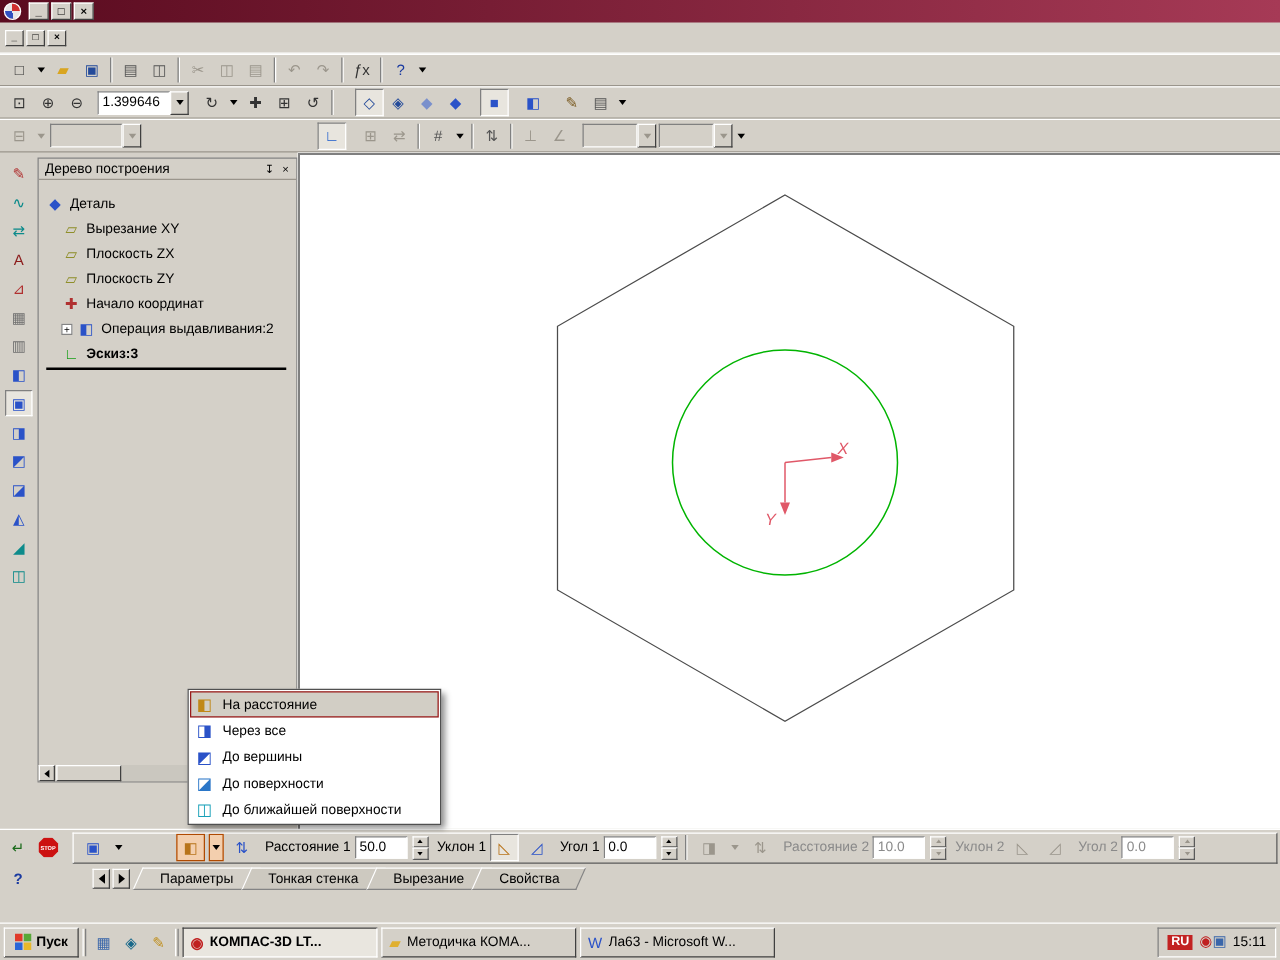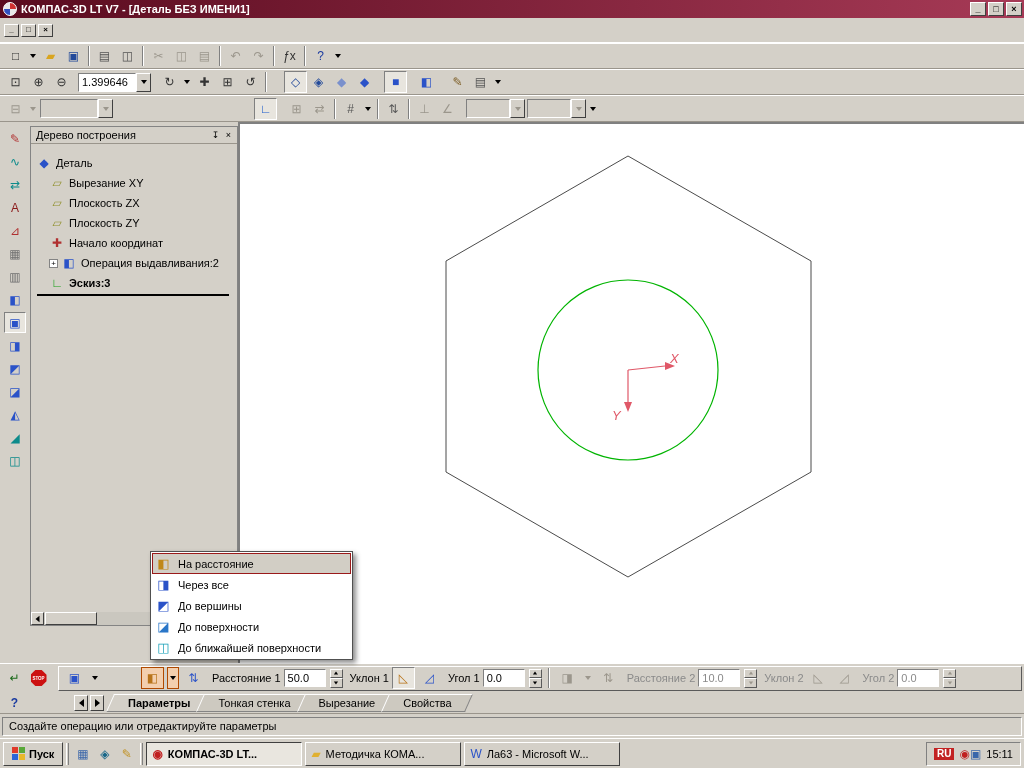--- a/index.html
+++ b/index.html
@@ -95,21 +95,21 @@
   .dis2 .glyph{color:#9b968c !important}
   .dis2 .tri-up{border-bottom-color:#9b968c}
   .dis2 .tri-dn{border-top-color:#9b968c}
 
   
   .tabsrow{position:absolute;left:0;top:692px;width:1024px;height:21px;display:flex;align-items:center;padding-left:3px}
   .navbtn{width:14px;height:16px;background:#d4d0c8;border:1px solid;border-color:#fff #404040 #404040 #fff;display:flex;align-items:center;justify-content:center;margin-right:2px}
   .btabs{display:flex;margin-left:4px}
   .btab{position:relative;z-index:0;padding:3px 18px;margin-right:-8px}
   .btab::before{content:"";position:absolute;inset:0;z-index:-1;background:#cdc9c0;border:1px solid #848484;border-top-color:#fff;border-left-color:#fff;transform:skewX(-24deg)}
-  .btab.bactive{font-weight:bold}
+  .btab.bactive{font-weight:normal}
   .btab.bactive::before{background:#d4d0c8}
 
   
   .statusbar{position:absolute;left:0;top:713px;width:1024px;height:25px;border-top:1px solid #9a958c;padding:3px 2px}
   .statusfield{height:19px;border:1px solid;border-color:#808080 #fff #fff #808080;padding:2px 6px;background:#d4d0c8;overflow:hidden;white-space:nowrap}
 
   
   .taskbar{position:absolute;left:0;top:738px;width:1024px;height:30px;border-top:1px solid #fff;display:flex;align-items:center;padding:0 3px;gap:3px;background:#d4d0c8}
   .startbtn{height:24px;padding:0 8px;display:flex;align-items:center;gap:4px;font-weight:bold;background:#d4d0c8;border:1px solid;border-color:#fff #404040 #404040 #fff;flex:none}
   .winflag{display:grid;grid-template-columns:6px 6px;grid-template-rows:6px 6px;gap:1px}
@@ -132,21 +132,20 @@
   .trayic{font-size:12px;line-height:1}
   .clock{font-size:11px}
 </style>
 </head>
 <body>
 
 <div class="screen">
 
   <div class="titlebar" style="background: linear-gradient(90deg, rgb(90, 11, 31), rgb(166, 58, 86));">
     <span class="appico"></span>
-    <span class="titletext">КОМПАС-3D LT V7 - [Деталь БЕЗ ИМЕНИ1]</span>
     <span class="twbtn">
         <span>_</span>
       </span>
     <span class="twbtn">
         <span>□</span>
       </span>
     <span class="twbtn">
         <span>×</span>
       </span>
   </div>
@@ -592,23 +591,20 @@
         <i class="tri-r"></i>
       </span>
     <div id="btabs" class="btabs">
         <div class="btab bactive">Параметры</div>
         <div class="btab">Тонкая стенка</div>
         <div class="btab">Вырезание</div>
         <div class="btab">Свойства</div>
       </div>
   </div>
 
-  <div class="statusbar">
-    <div class="statusfield">Создайте операцию или отредактируйте параметры</div>
-  </div>
 
   <div class="taskbar">
     <div class="startbtn">
       <span class="winflag">
           <i></i>
           <i></i>
           <i></i>
           <i></i>
         </span>
       <span>Пуск</span>

